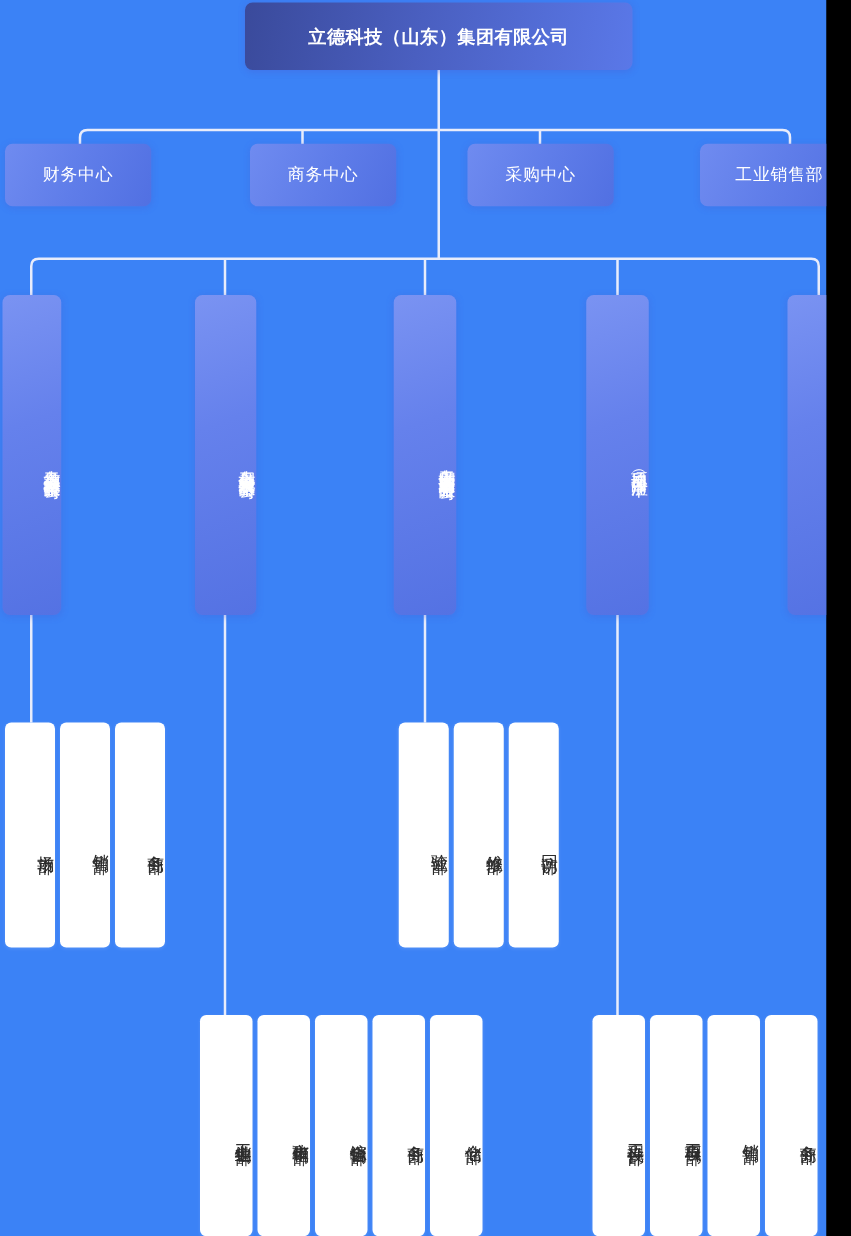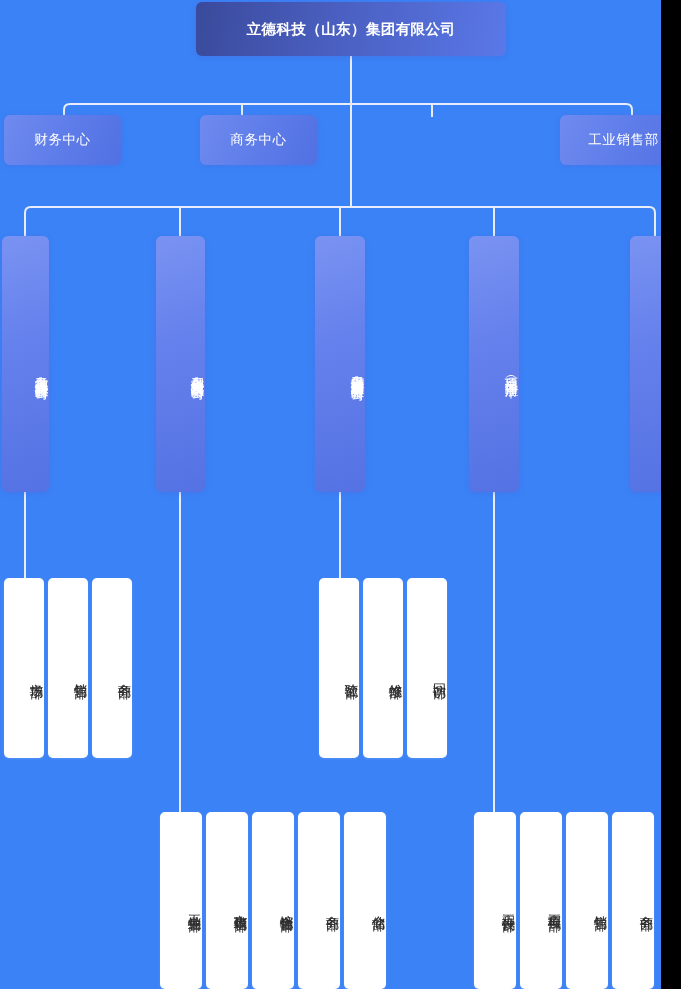--- a/index.html
+++ b/index.html
@@ -112,20 +112,23 @@
   <div class="node node-root" style="left:196px; top:2px; width:310px; height:54px;">
     <span>立德科技（山东）集团有限公司</span>
   </div>
 
   <div class="node node-l2" style="left:4px; top:115px; width:117px; height:50px;font-family:Liberation Serif, serif;">
     <span>财务中心</span>
   </div>
   <div class="node node-l2" style="left:200px; top:115px; width:117px; height:50px;">
     <span>商务中心</span>
   </div>
+  <div class="node node-l2" style="left:374px; top:115px; width:117px; height:50px;">
+    <span>采购中心</span>
+  </div>
   <div class="node node-l2" style="left:560px; top:115px; width:127px; height:50px;">
     <span>工业销售部</span>
   </div>
 
   <div class="node node-l3" style="left:2px; top:236px; width:47px; height:256px;">
     <span>青岛立德创先科技有限公司</span>
   </div>
   <div class="node node-l3" style="left:156px; top:236px; width:49px; height:256px;">
     <span>青岛创先科技发展有限公司</span>
   </div>

